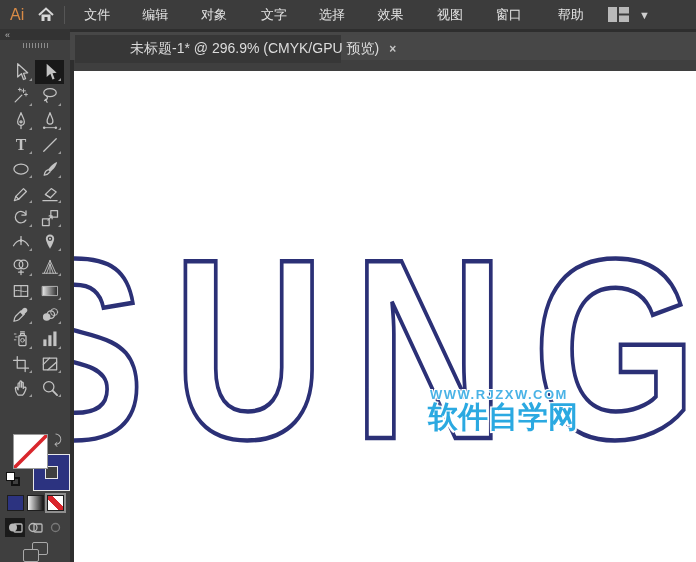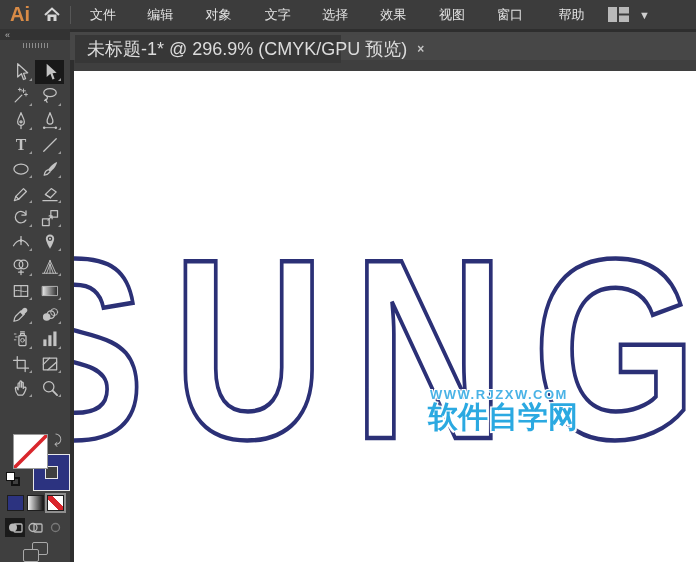--- a/index.html
+++ b/index.html
@@ -3,35 +3,35 @@
 <meta charset="utf-8">
 <style>
   * { margin:0; padding:0; box-sizing:border-box; }
   html,body { width:696px; height:562px; overflow:hidden; background:#3f3f3f;
     font-family:"Liberation Sans", sans-serif; }
   #window { position:relative; width:696px; height:562px; }
 
   
   #menubar { position:absolute; left:0; top:0; width:696px; height:29px;
     background:#3c3c3c; display:flex; align-items:center; }
-  #ai-logo { color:#d98b46; font-weight:bold; font-size:20px; margin-left:10px; letter-spacing:0; }
+  #ai-logo { color:#d98b46; font-weight:normal; font-size:16px; margin-left:10px; letter-spacing:0; }
   #home-btn { margin-left:14px; display:flex; align-items:center; }
   .vsep { width:1px; height:18px; background:#565656; margin:0 10px; }
   #menus { display:flex; align-items:center; }
   .menu-item { color:#e3e3e3; font-size:13px; padding:0 9px; height:29px; line-height:29px; cursor:default; }
   #workspace-area { margin-left:auto; display:flex; align-items:center; margin-right:46px; }
   #workspace-icon { display:flex; margin-right:10px; }
   #workspace-chevron { color:#cfcfcf; font-size:11px; }
 
   
   #tabbar { position:absolute; left:70px; top:29px; width:626px; height:31px;
     background:#474747; border-top:3px solid #2e2e2e; }
   #doc-tab { position:absolute; left:5px; top:3px; height:28px; width:266px;
     background:#373737; display:flex; align-items:center; padding:0 8px 0 12px; }
-  #doc-tab-title { color:#dcdcdc; font-size:18px; white-space:nowrap; }
+  #doc-tab-title { color:#dcdcdc; font-size:14px; white-space:nowrap;margin-left:43px; }
   #tab-close { color:#c5c5c5; font-size:12px; margin-left:10px; font-weight:bold; }
 
   
   #toolpanel { position:absolute; left:0; top:29px; width:70px; height:533px; background:#3f3f3f; }
   #toolpanel-header { height:11px; background:#333333; position:relative; }
   #collapse-icon { position:absolute; left:5px; top:1px; color:#b5b5b5; font-size:9px; letter-spacing:-1px; }
   #gripper { position:absolute; left:23px; top:14px; width:25px; height:5px;
     background:repeating-linear-gradient(90deg,#8d8d8d 0 1px, transparent 1px 3px); }
   #tools-grid { position:absolute; left:6px; top:31px; width:58px;
     display:grid; grid-template-columns:29px 29px; grid-auto-rows:24.3px; }

